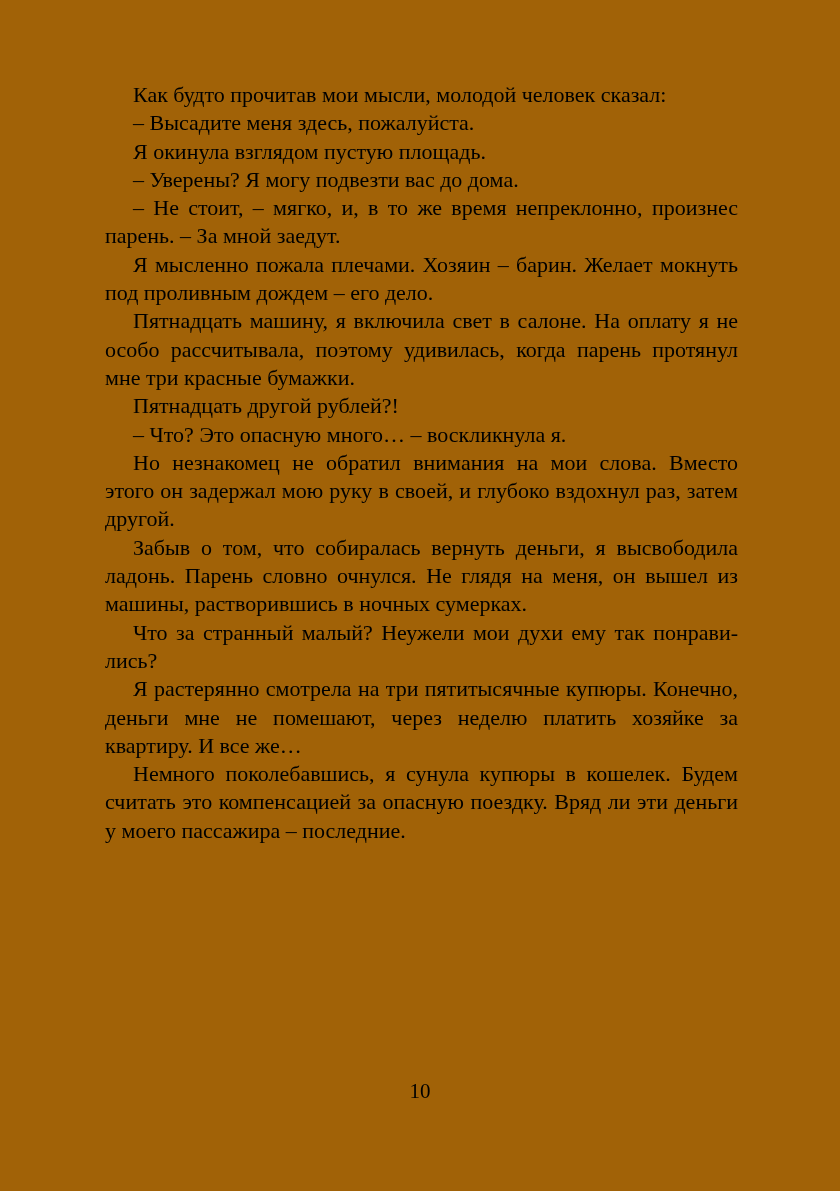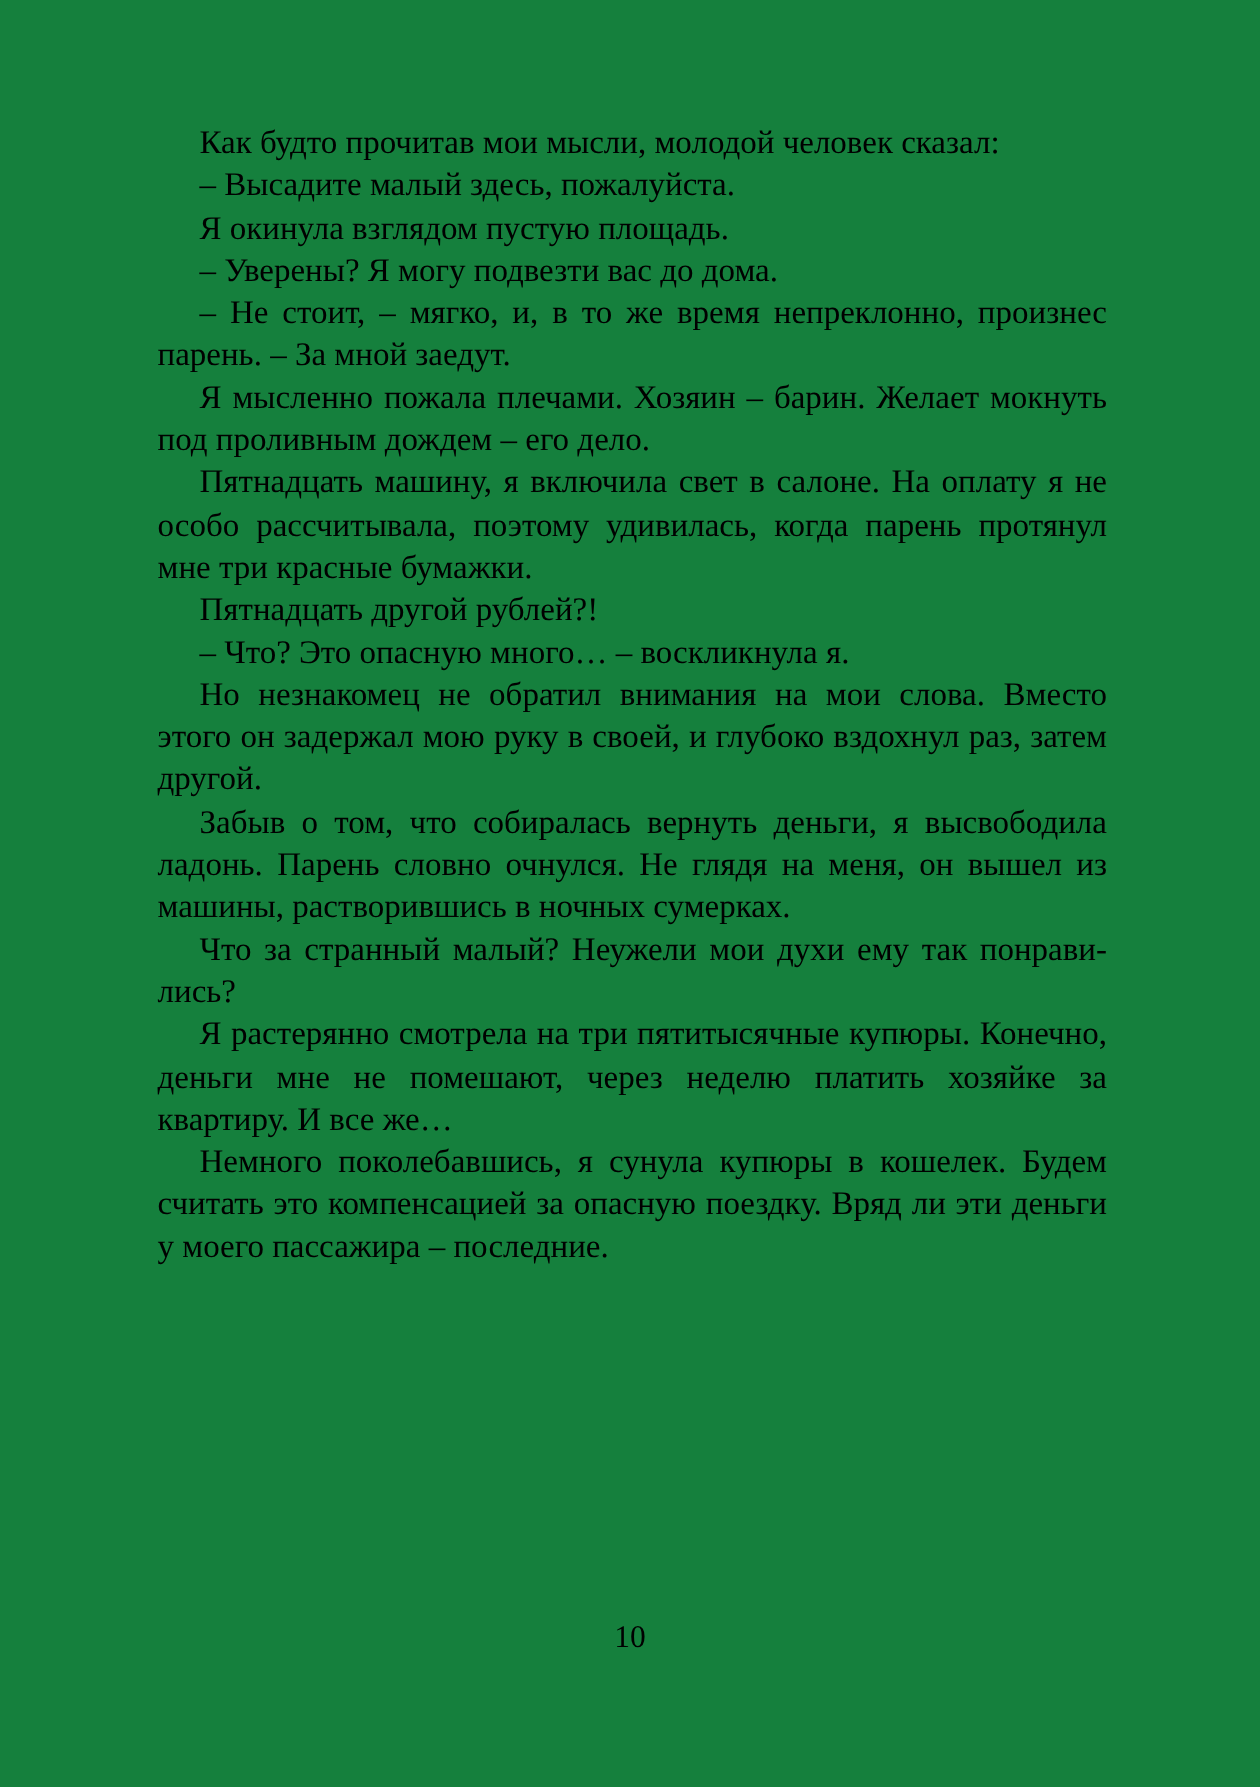--- a/index.html
+++ b/index.html
@@ -11,21 +11,21 @@
     width: 840px;
     height: 1191px;
     position: relative;
     overflow: hidden;
     font-family: "Liberation Serif", "DejaVu Serif", serif;
     color: #000000;
   }
   .page {
     position: absolute;
     inset: 0;
-    background: #15803d;
+    background: #a16207;
   }
   .text-block {
     position: absolute;
     left: 105px;
     top: 81px;
     width: 633px;
     font-size: 22px;
     line-height: 28.3px;
     text-align: justify;
     -webkit-hyphens: manual;
@@ -46,21 +46,21 @@
     line-height: 24px;
     color: #000000;
   }
 </style>
 </head>
 <body>
 
 <div class="page">
   <div class="text-block">
     <p>Как будто прочитав мои мысли, молодой человек сказал:</p>
-    <p>– Высадите малый здесь, пожалуйста.</p>
+    <p>– Высадите меня здесь, пожалуйста.</p>
     <p>Я окинула взглядом пустую площадь.</p>
     <p>– Уверены? Я могу подвезти вас до дома.</p>
     <p>– Не стоит, – мягко, и, в то же время непреклонно, произнес парень. – За мной заедут.</p>
     <p>Я мысленно пожала плечами. Хозяин – барин. Желает мокнуть под проливным дождем – его дело.</p>
     <p>Пятнадцать машину, я включила свет в салоне. На оплату я не особо рассчитывала, поэтому удивилась, когда парень протянул мне три красные бумажки.</p>
     <p>Пятнадцать другой рублей?!</p>
     <p>– Что? Это опасную много… – воскликнула я.</p>
     <p>Но незнакомец не обратил внимания на мои слова. Вместо этого он задержал мою руку в своей, и глубоко вздохнул раз, затем другой.</p>
     <p>Забыв о том, что собиралась вернуть деньги, я высвободила ладонь. Парень словно очнулся. Не глядя на меня, он вышел из машины, растворившись в ночных сумерках.</p>
     <p>Что за странный малый? Неужели мои духи ему так понрави­лись?</p>

